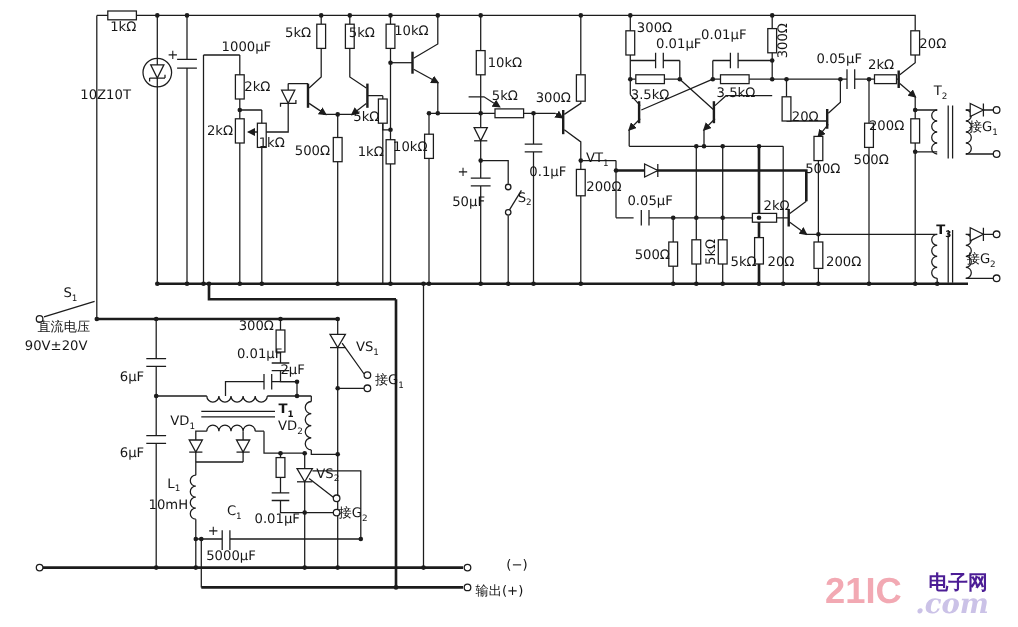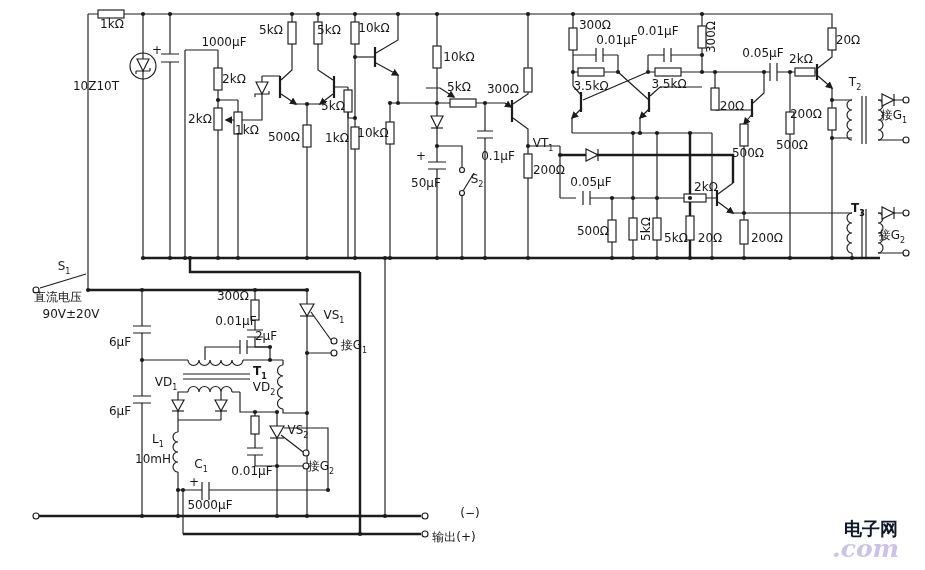--- a/index.html
+++ b/index.html
@@ -6,21 +6,21 @@
   #page{position:relative;width:925px;height:570px;background:#fff;overflow:hidden;
         font-family:"DejaVu Sans",sans-serif;}
   #schematic{position:absolute;left:0;top:0;}
   .lbl{position:absolute;font:12px "DejaVu Sans",sans-serif;color:#161616;
        transform:translate(-50%,-50%);white-space:nowrap;line-height:1;}
   .lbl.rot{transform:translate(-50%,-50%) rotate(-90deg);}
   .lbl sub{font-size:8px;line-height:1;}
   #watermark{position:absolute;left:744px;top:514px;width:178px;height:54px;}
   #wm-brand{position:absolute;left:6px;top:4px;font:bold 33px "Liberation Sans",sans-serif;
             letter-spacing:0px;color:#f2a9b3;}
-  #wm-cn{position:absolute;left:100px;top:3px;font:bold 18px "DejaVu Sans",sans-serif;color:#0f172a;}
+  #wm-cn{position:absolute;left:100px;top:3px;font:bold 18px "DejaVu Sans",sans-serif;color:#4c1d95;}
   #wm-com{position:absolute;left:88px;top:20px;font:bold italic 25px "DejaVu Serif",serif;color:#cbc2e7;}
   svg .w{stroke:#1c1c1c;fill:none;stroke-width:1.15;}
   svg .w2{stroke:#1c1c1c;fill:none;stroke-width:2.4;}
   svg .bar{stroke:#1c1c1c;fill:none;stroke-width:2.2;}
   svg rect.cmp{fill:#fff;stroke:#1c1c1c;stroke-width:1.15;}
   svg .dot{fill:#1c1c1c;stroke:none;}
   svg .term{fill:#fff;stroke:#1c1c1c;stroke-width:1.15;}
   svg .dio{fill:#fff;stroke:#1c1c1c;stroke-width:1.15;}
 </style>
 </head>
@@ -363,41 +363,42 @@
       <div class="lbl" style="left: 706px; top: 187px;"><span>2kΩ</span></div>
       <div class="lbl" style="left: 593px; top: 231px;"><span>500Ω</span></div>
       <div class="lbl rot" style="left: 646px; top: 229px;"><span>5kΩ</span></div>
       <div class="lbl" style="left: 676px; top: 238px;"><span>5kΩ</span></div>
       <div class="lbl" style="left: 710px; top: 238px;"><span>20Ω</span></div>
       <div class="lbl" style="left: 767px; top: 238px;"><span>200Ω</span></div>
       <div class="lbl" style="left: 858px; top: 210px; font-weight: bold;"><span>T</span><sub>3</sub></div>
       <div class="lbl" style="left: 892px; top: 237px;"><span>接G</span><sub>2</sub></div>
       <div class="lbl" style="left: 64px; top: 268px;"><span>S</span><sub>1</sub></div>
       <div class="lbl" style="left: 58px; top: 297px;"><span>直流电压</span></div>
-      <div class="lbl" style="left: 71px; top: 314px;"><span>90V±20V</span></div>
+      <div class="lbl" style="left: 51px; top: 314px;"><span>90V±20V</span></div>
       <div class="lbl" style="left: 120px; top: 342px;"><span>6μF</span></div>
       <div class="lbl" style="left: 120px; top: 411px;"><span>6μF</span></div>
       <div class="lbl" style="left: 233px; top: 296px;"><span>300Ω</span></div>
       <div class="lbl" style="left: 236px; top: 321px;"><span>0.01μF</span></div>
       <div class="lbl" style="left: 266px; top: 336px;"><span>2μF</span></div>
       <div class="lbl" style="left: 334px; top: 317px;"><span>VS</span><sub>1</sub></div>
       <div class="lbl" style="left: 354px; top: 347px;"><span>接G</span><sub>1</sub></div>
       <div class="lbl" style="left: 260px; top: 373px; font-weight: bold;"><span>T</span><sub>1</sub></div>
       <div class="lbl" style="left: 166px; top: 384px;"><span>VD</span><sub>1</sub></div>
       <div class="lbl" style="left: 252px; top: 389px; margin-left: 12px;"><span>VD</span><sub>2</sub></div>
       <div class="lbl" style="left: 158px; top: 441px;"><span>L</span><sub>1</sub></div>
       <div class="lbl" style="left: 153px; top: 459px;"><span>10mH</span></div>
-      <div class="lbl" style="left: 201px; top: 466px;"><span>C</span><sub>1</sub></div>
+      <div class="lbl" style="left: 213px; top: 466px;"><span>C</span><sub>1</sub></div>
       <div class="lbl" style="left: 194px; top: 482px;"><span>+</span></div>
       <div class="lbl" style="left: 210px; top: 505px;"><span>5000μF</span></div>
       <div class="lbl" style="left: 252px; top: 471px;"><span>0.01μF</span></div>
       <div class="lbl" style="left: 298px; top: 432px;"><span>VS</span><sub>2</sub></div>
       <div class="lbl" style="left: 321px; top: 468px;"><span>接G</span><sub>2</sub></div>
       <div class="lbl" style="left: 470px; top: 513px;"><span>(−)</span></div>
       <div class="lbl" style="left: 454px; top: 537px;"><span>输出(+)</span></div>
     </div>
 
   <div id="watermark">
+    <span id="wm-brand">21IC</span>
     <span id="wm-cn">电子网</span>
     <span id="wm-com">.com</span>
   </div>
 
 </div>
 
 </body></html>

